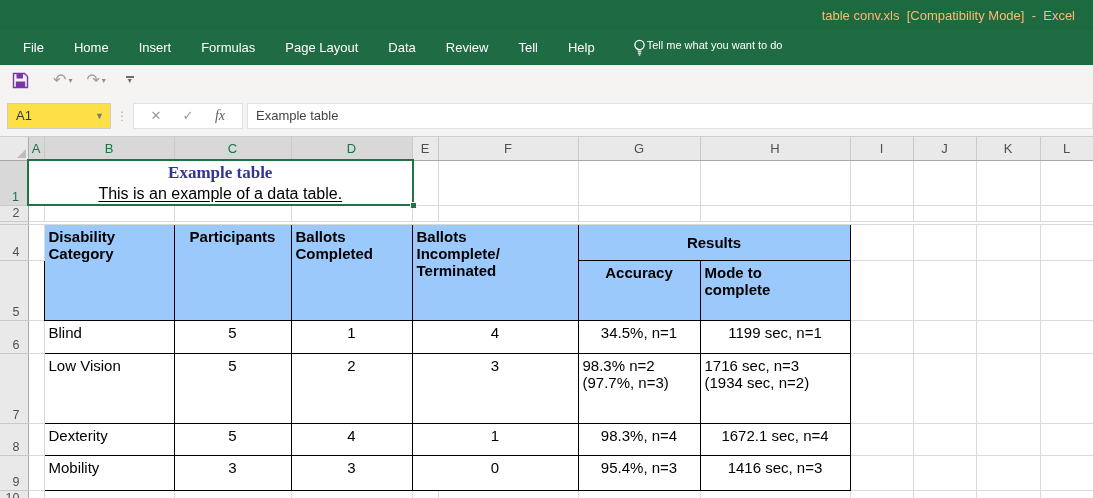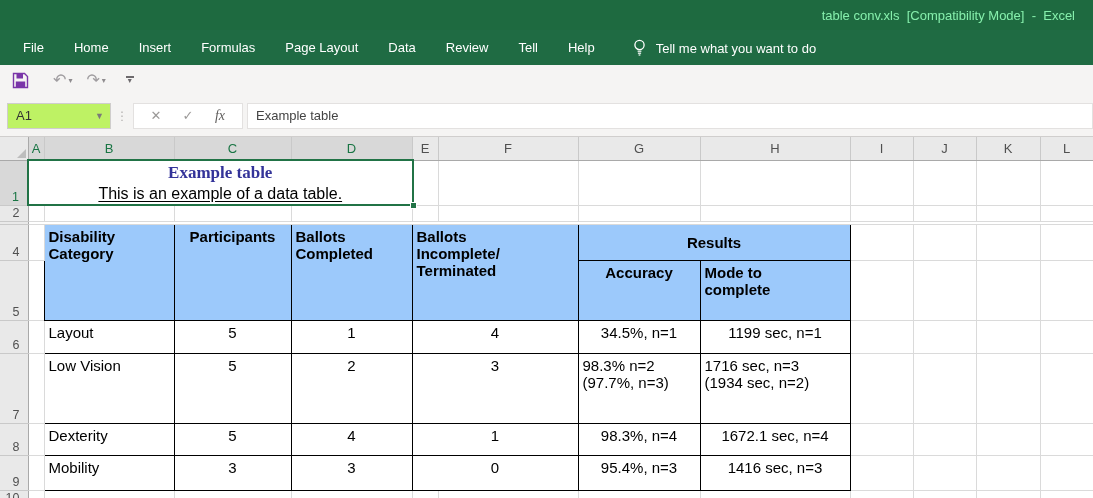--- a/index.html
+++ b/index.html
@@ -4,44 +4,44 @@
 <style>
   * { margin:0; padding:0; box-sizing:border-box; }
   html,body { width:1093px; height:498px; overflow:hidden; background:#fff;
               font-family:"Liberation Sans", sans-serif; }
 
   .app { width:1093px; height:498px; position:relative; }
 
   
   .titlebar { height:30px; background:#1E6A40; display:flex; align-items:center;
               justify-content:flex-end; padding-right:18px; }
-  .titlebar-text { color:#86efac; font-size:13px; white-space:pre; }
+  .titlebar-text { color:#fdba74; font-size:13px; white-space:pre; }
 
   
   .ribbon-tabs { height:35px; background:#1F6B43; display:flex; align-items:center;
                  padding-left:8px; }
   .rtab { color:#fff; font-size:13px; padding:0 15px; line-height:35px; cursor:default; }
-  .tellme { display:flex; align-items:flex-end; gap:9px; margin-left:22px; color:#fff;
-            font-size:13px; }
+  .tellme { display:flex; align-items:flex-start; margin-left:22px; color:#fff;
+            font-size:11px; }
   .bulb { flex:0 0 auto; }
 
   
   .qat { height:30px; background:#F5F4F3; display:flex; align-items:center; padding-left:8px; }
   .qat-btn { display:flex; align-items:center; margin-right:6px; padding:2px 4px; }
   .qat-arrow { font-size:16px; color:#A09DA0; line-height:16px; }
   .qat-caret { font-size:8px; color:#8f8c8f; margin-left:2px; }
   .qat-sep { width:10px; }
   .qat-more { display:flex; flex-direction:column; align-items:center; margin-left:10px; }
   .qat-more-bar { width:8px; height:0; border-top:2px solid #6d6a6d; margin-bottom:-1px; }
   .qat-more-chev { font-size:8px; color:#6d6a6d; line-height:7px; }
 
   
   .formula-row { height:42px; background:#F5F4F3; display:flex; align-items:center;
                  border-bottom:1px solid #d0cecd; padding:0; }
-  .namebox { width:104px; height:26px; background:#bef264; border:1px solid #cfcdcc;
+  .namebox { width:104px; height:26px; background:#fde047; border:1px solid #cfcdcc;
              margin-left:7px; display:flex; align-items:center; }
   .namebox-val { flex:1; font-size:13px; color:#333; padding-left:8px; }
   .nb-caret { font-size:9px; color:#7b7a79; padding-right:6px; }
   .fdots { color:#b3b1b0; font-size:12px; letter-spacing:0; width:22px; text-align:center; }
   .fbtns { height:26px; background:#fff; border:1px solid #e3e1e0; display:flex;
            align-items:center; padding:0 6px; }
   .fbtn { width:32px; text-align:center; font-size:13px; color:#9b9998; }
   .fbtn.fx { font-family:"Liberation Serif", serif; font-style:italic; color:#5f5d5c;
              font-size:14px; }
   .fx-input { flex:1; height:26px; background:#fff; border:1px solid #e3e1e0;
@@ -270,21 +270,21 @@
 complete</td>
         <td class="plain"></td>
             <td class="plain"></td>
             <td class="plain"></td>
             <td class="plain"></td>
       </tr>
 
       <tr class="r6">
         <th class="rowh">6</th>
         <td class="plain"></td>
-        <td class="tc lft">Layout</td>
+        <td class="tc lft">Blind</td>
         <td class="tc ctr">5</td>
         <td class="tc ctr">1</td>
         <td class="tc ctr" colspan="2">4</td>
         <td class="tc ctr">34.5%, n=1</td>
         <td class="tc ctr">1199 sec, n=1</td>
         <td class="plain"></td>
             <td class="plain"></td>
             <td class="plain"></td>
             <td class="plain"></td>
       </tr>

